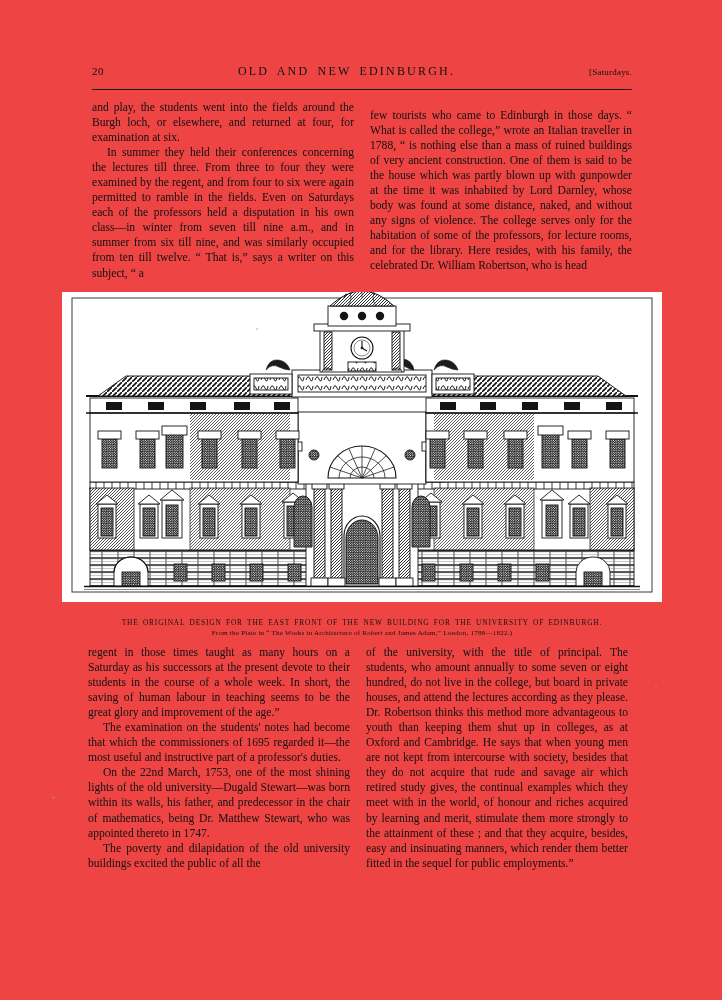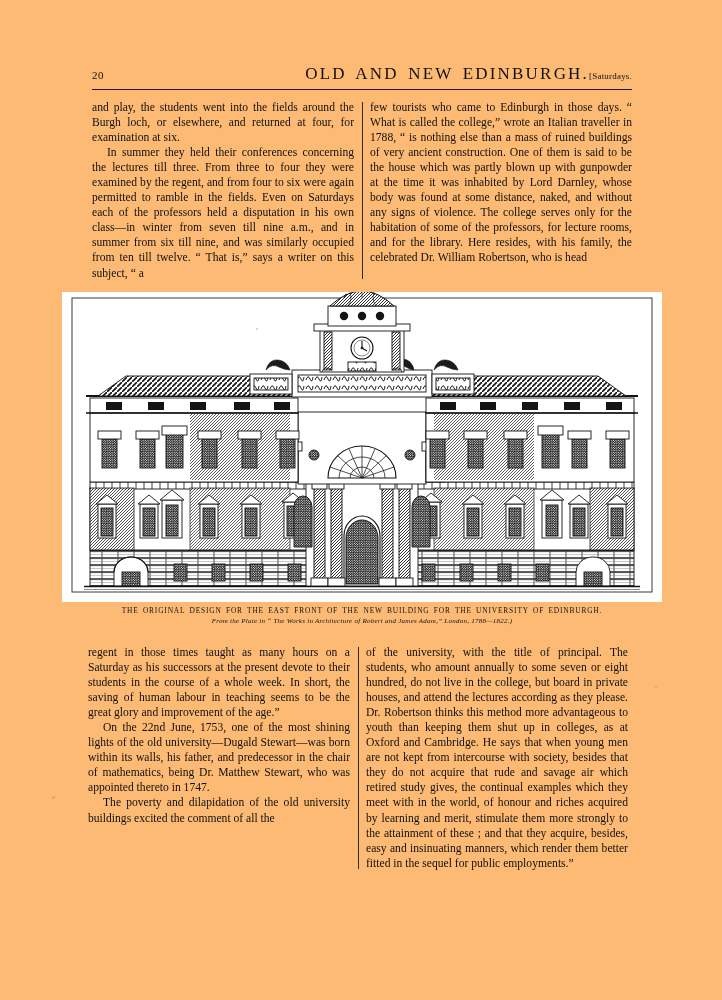--- a/index.html
+++ b/index.html
@@ -4,21 +4,21 @@
 <style>
   html, body {
     margin: 0;
     padding: 0;
     background: #ffffff;
   }
   .page {
     position: relative;
     width: 722px;
     height: 1000px;
-    background: #fdba74;
+    background: #ef4444;
     margin: 0 auto;
     overflow: hidden;
     font-family: "Liberation Serif", serif;
     color: #101010;
   }
 
   
   .running-head {
     position: absolute;
     left: 92px;
@@ -28,44 +28,45 @@
     display: flex;
     align-items: baseline;
     justify-content: space-between;
   }
   .folio {
     font-size: 11px;
     letter-spacing: 0.5px;
     font-family: "Liberation Serif", serif;
   }
   .head-title {
-    font-size: 17px;
+    font-size: 12px;
     letter-spacing: 2.2px;
     word-spacing: 3px;
     font-family: "Liberation Serif", serif;
-    text-align: right;
+    text-align: center;
     flex: 1;
   }
   .head-marker {
     font-size: 9px;
     letter-spacing: 0.2px;
   }
   .head-rule {
     position: absolute;
     left: 92px;
     top: 89px;
     width: 540px;
     height: 1px;
     background: #1a1a1a;
   }
 
   
   .col-block {
     position: absolute;
     display: flex;
+    align-items: center;
   }
   .col {
     width: 262px;
     font-size: 11.6px;
     line-height: 15.05px;
     text-align: justify;
     text-justify: inter-word;
     hyphens: none;
   }
   .col p {
@@ -100,32 +101,31 @@
     width: 600px;
   }
   .plate {
     width: 600px;
     height: 310px;
     display: block;
   }
   .caption {
     width: 600px;
     text-align: center;
-    margin-top: 4px;
+    margin-top: 16px;
   }
   .caption-main {
     font-size: 7.4px;
     letter-spacing: 0.85px;
     word-spacing: 1.6px;
     font-family: "Liberation Serif", serif;
     color: #141414;
   }
   .caption-sub {
     font-size: 7px;
-    font-style: italic;
     letter-spacing: 0.25px;
     margin-top: 2px;
     color: #141414;
   }
 
   
   .speck {
     position: absolute;
     background: #9a9a9a;
     border-radius: 50%;
@@ -466,22 +466,23 @@
 
     <div class="caption">
       <div class="caption-main">THE ORIGINAL DESIGN FOR THE EAST FRONT OF THE NEW BUILDING FOR THE UNIVERSITY OF EDINBURGH.</div>
       <div class="caption-sub">From the Plate in “ The Works in Architecture of Robert and James Adam,” London, 1788—1822.)</div>
     </div>
   </div>
 
   <div class="col-block" id="bottom-columns">
     <div class="col">
       <p class="noindent">regent in those times taught as many hours on a Saturday as his successors at the present devote to their students in the course of a whole week. In short, the saving of human labour in teaching seems to be the great glory and improvement of the age.”</p>
-      <p>On the 22nd June, 1753, one of the most shining lights of the old university—Dugald Stewart—was born within its walls, his father, and predecessor in the chair of mathematics, being Dr. Matthew Stewart, who was appointed thereto in 1747.</p>
-      <p>The poverty and dilapidation of the old university buildings excited the comment of all the</p>
+      <p>The examination on the students' notes had become that which the commissioners of 1695 regarded it—the most useful and instructive part of a professor's duties.</p>
+      <p>On the 22nd March, 1753, one of the most shining lights of the old university—Dugald Stewart—was born within its walls, his father, and predecessor in the chair of mathematics, being Dr. Matthew Stewart, who was appointed thereto in 1747.</p>
+      <p>The poverty and dilapidation of the old university buildings excited the public of all the</p>
     </div>
     <div class="gutter"></div>
     <div class="col">
       <p class="noindent">of the university, with the title of principal.   The students, who amount annually to some seven or eight hundred, do not live in the college, but board in private houses, and attend the lectures according as they please.   Dr. Robertson thinks this method more advantageous to youth than keeping them shut up in colleges, as at Oxford and Cambridge.   He says that when young men are not kept from intercourse with society, besides that they do not acquire that rude and savage air which retired study gives, the continual examples which they meet with in the world, of honour and riches acquired by learning and merit, stimulate them more strongly to the attainment of these ; and that they acquire, besides, easy and insinuating manners, which render them better fitted in the sequel for public employments.”</p>
     </div>
   </div>
 
   <div class="speck" style="left:52px; top:796px; width:3px; height:3px;"></div>
   <div class="speck" style="left:655px; top:686px; width:2px; height:2px;"></div>
   <div class="speck" style="left:256px; top:328px; width:2px; height:2px;"></div>

